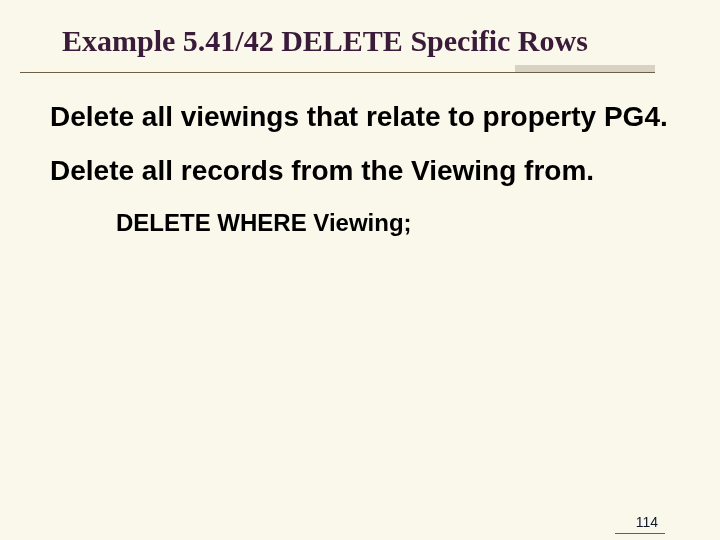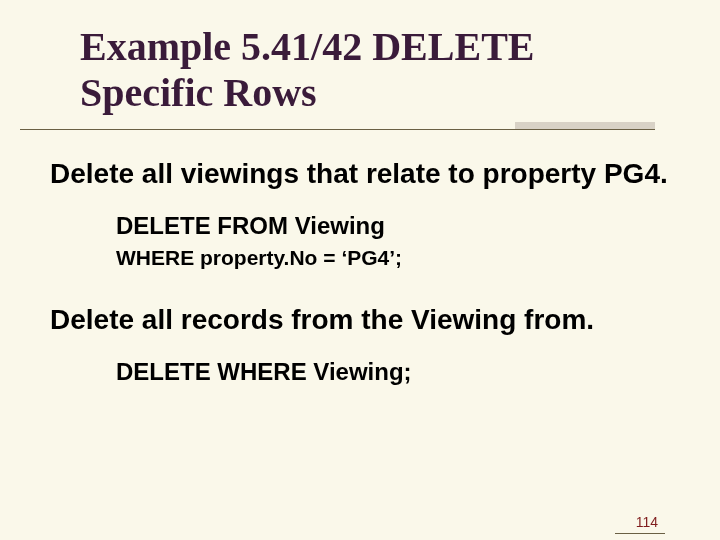--- a/index.html
+++ b/index.html
@@ -13,23 +13,23 @@
 }
 .slide {
   position: relative;
   width: 720px;
   height: 540px;
   box-sizing: border-box;
 }
 .title {
   font-family: "Times New Roman", Times, serif;
   font-weight: bold;
-  font-size: 40px;
+  font-size: 30px;
   color: #3a1b3a;
-  margin: 24px 56px 0 80px;
+  margin: 24px 56px 0 62px;
   line-height: 1.15;
 }
 .rule-row {
   position: relative;
   height: 10px;
   margin-top: 6px;
   margin-bottom: 26px;
 }
 .rule-bar {
   position: absolute;
@@ -66,21 +66,21 @@
   margin: 0 0 6px 0;
 }
 .code-line.small {
   font-size: 21px;
 }
 .page-num {
   position: absolute;
   right: 62px;
   bottom: 34px;
   font-size: 14px;
-  color: #7f1d1d;
+  color: #0f172a;
 }
 .page-underline {
   position: absolute;
   right: 55px;
   bottom: 30px;
   width: 50px;
   height: 1px;
   background: #6a6044;
 }
 </style>
@@ -93,24 +93,20 @@
 
   <div class="rule-row">
     <div class="rule-bar"></div>
     <div class="rule-line"></div>
   </div>
 
   <div class="body">
 
     <p class="p-lead">Delete all viewings that relate to property PG4.</p>
 
-    <div class="code-block">
-      <p class="code-line">DELETE FROM Viewing</p>
-      <p class="code-line small">WHERE property.No = ‘PG4’;</p>
-    </div>
 
     <p class="p-lead">Delete all records from the Viewing from.</p>
 
     <div class="code-block">
       <p class="code-line">DELETE WHERE Viewing;</p>
     </div>
 
   </div>
 
   <div class="page-num">114</div>

